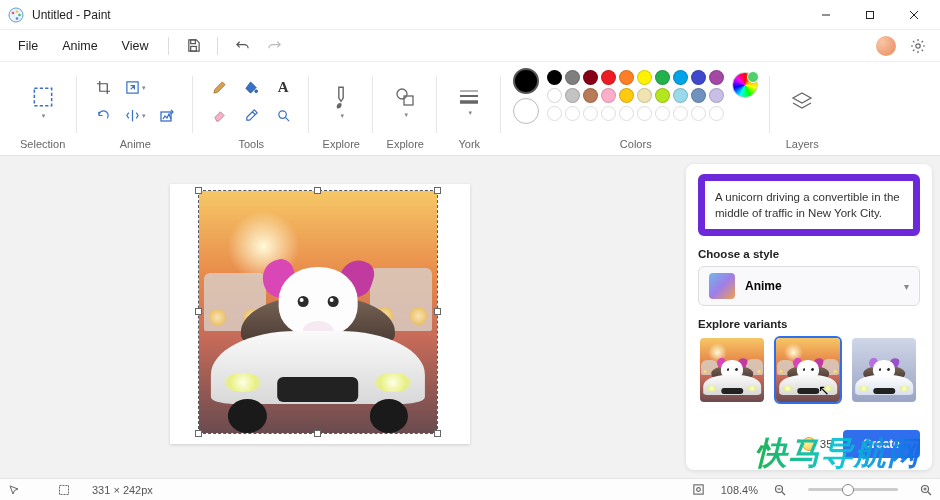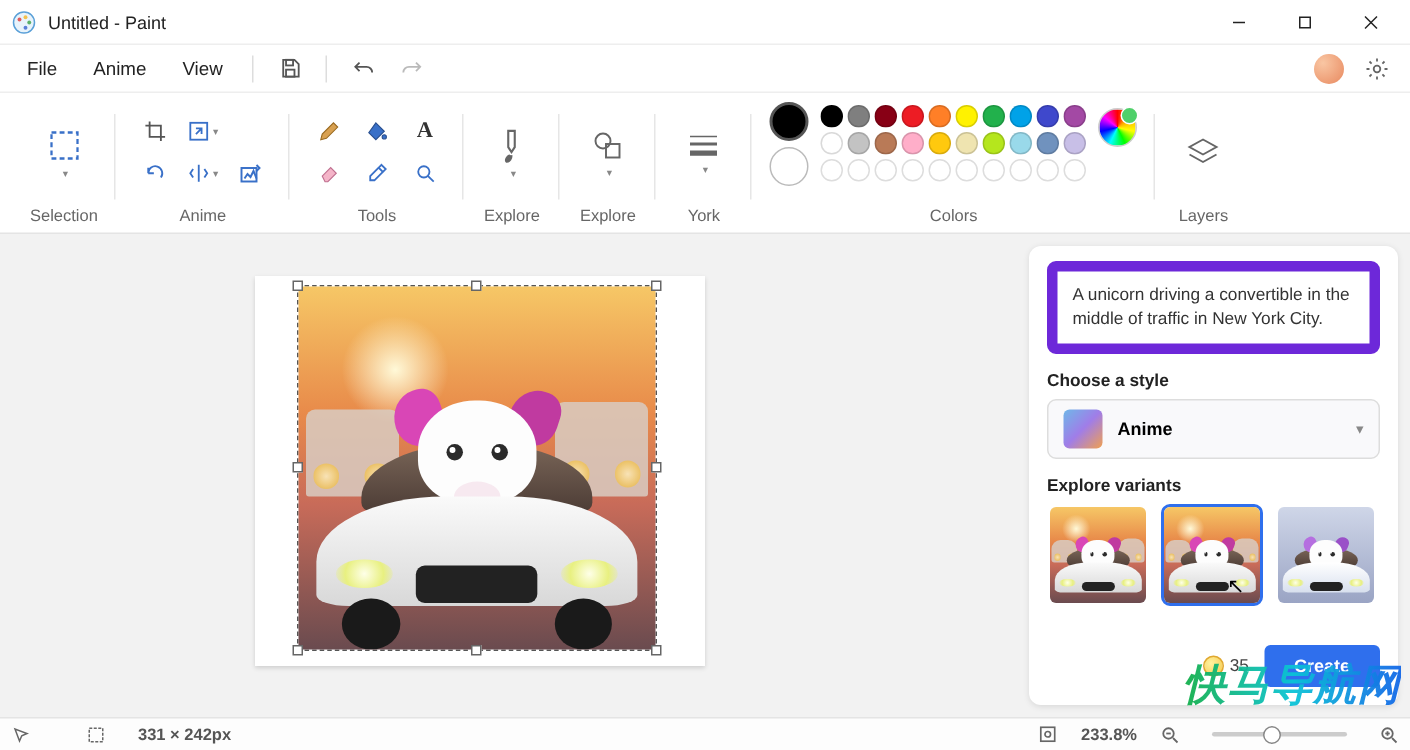--- a/index.html
+++ b/index.html
@@ -69,27 +69,27 @@
 .variants { display: flex; gap: 8px; }
 .variant { width: 68px; height: 68px; border-radius: 6px; overflow: hidden; border: 2px solid transparent; position: relative; }
 .variant.sel { border-color: #2f6fed; }
 .panel-footer { display: flex; align-items: center; justify-content: flex-end; gap: 10px; margin-top: auto; }
 .credits { display: flex; align-items: center; gap: 4px; font-size: 11.5px; color: #444; }
 .coin { width: 14px; height: 14px; border-radius: 50%; background: radial-gradient(circle at 35% 35%, #fff3a0, #f6c84a); border: 1px solid #e0a830; }
 .create-btn { background: #2f6fed; color: #fff; font-size: 12px; font-weight: 600; padding: 7px 20px; border-radius: 4px; border: none; }
 
 
 .statusbar { position: absolute; bottom: 0; left: 0; right: 0; height: 22px; background: #fdfdfd; border-top: 1px solid #e4e4e4; display: flex; align-items: center; font-size: 11px; color: #555; padding: 0 8px; gap: 16px; }
-.statusbar .sseg { display: flex; align-items: center; gap: 22px; font-weight: bold; }
+.statusbar .sseg { display: flex; align-items: center; gap: 22px; }
 .statusbar .spacer { flex: 1; }
 .zoom-slider { width: 90px; height: 3px; background: #ccc; border-radius: 2px; position: relative; margin: 0 6px; }
 .zoom-slider::after { content: ""; position: absolute; left: 38%; top: -4px; width: 10px; height: 10px; background: #fff; border: 1px solid #888; border-radius: 50%; }
 
 
-.watermark { position: absolute; right: 6px; bottom: 24px; font-size: 28px; font-weight: 800; font-style: italic; letter-spacing: 1px; background: linear-gradient(90deg,#16b04a,#0bc4d6,#1468e8); -webkit-background-clip: text; background-clip: text; color: transparent; pointer-events: none; opacity: 0.95; }
+.watermark { position: absolute; right: 20px; bottom: 24px; font-size: 32px; font-weight: 800; font-style: italic; letter-spacing: 1px; background: linear-gradient(90deg,#16b04a,#0bc4d6,#1468e8); -webkit-background-clip: text; background-clip: text; color: transparent; pointer-events: none; opacity: 0.95; }
 
 
 .scene { width: 100%; height: 100%; position: relative; background: linear-gradient(180deg,#f6c766 0%,#e88a4a 35%,#c86b59 60%,#6a4b4f 100%); overflow: hidden; }
 .flare { position: absolute; top: 8%; left: 12%; width: 30%; height: 30%; background: radial-gradient(circle,#fff9d8 0%,rgba(255,240,180,0) 70%); }
 .bgcar { position: absolute; background: #d9ccc2; border-radius: 6px 6px 2px 2px; opacity: 0.85; }
 .bgcar.l { left: 2%; top: 34%; width: 26%; height: 24%; }
 .bgcar.r { right: 2%; top: 32%; width: 26%; height: 26%; }
 .bgcar::before,.bgcar::after{content:"";position:absolute;bottom:10%;width:28%;height:28%;border-radius:50%;background:radial-gradient(circle,#fff6c8,#f0cf6a 70%);} 
 .bgcar::before{left:8%}.bgcar::after{right:8%}
 .car { position: absolute; left: 50%; bottom: 2%; transform: translateX(-50%); width: 90%; height: 50%; }
@@ -530,21 +530,21 @@
       <span>331 × 242px</span>
     </div>
   <div class="spacer"></div>
   <div class="sseg">
       <svg width="13" height="13" viewBox="0 0 14 14" fill="none" stroke="#666" stroke-width="1.2">
         <rect x="2" y="2" width="10" height="10"></rect>
         <circle cx="7" cy="7" r="2"></circle>
       </svg>
     </div>
   <div class="sseg">
-      <span>233.8%</span>
+      <span>108.4%</span>
     </div>
   <div class="sseg">
       <svg width="12" height="12" viewBox="0 0 12 12" fill="none" stroke="#666" stroke-width="1.2">
         <circle cx="5" cy="5" r="3.5"></circle>
         <line x1="3.5" y1="5" x2="6.5" y2="5"></line>
         <line x1="8" y1="8" x2="11" y2="11"></line>
       </svg>
     </div>
   <div class="zoom-slider"></div>
   <div class="sseg">

